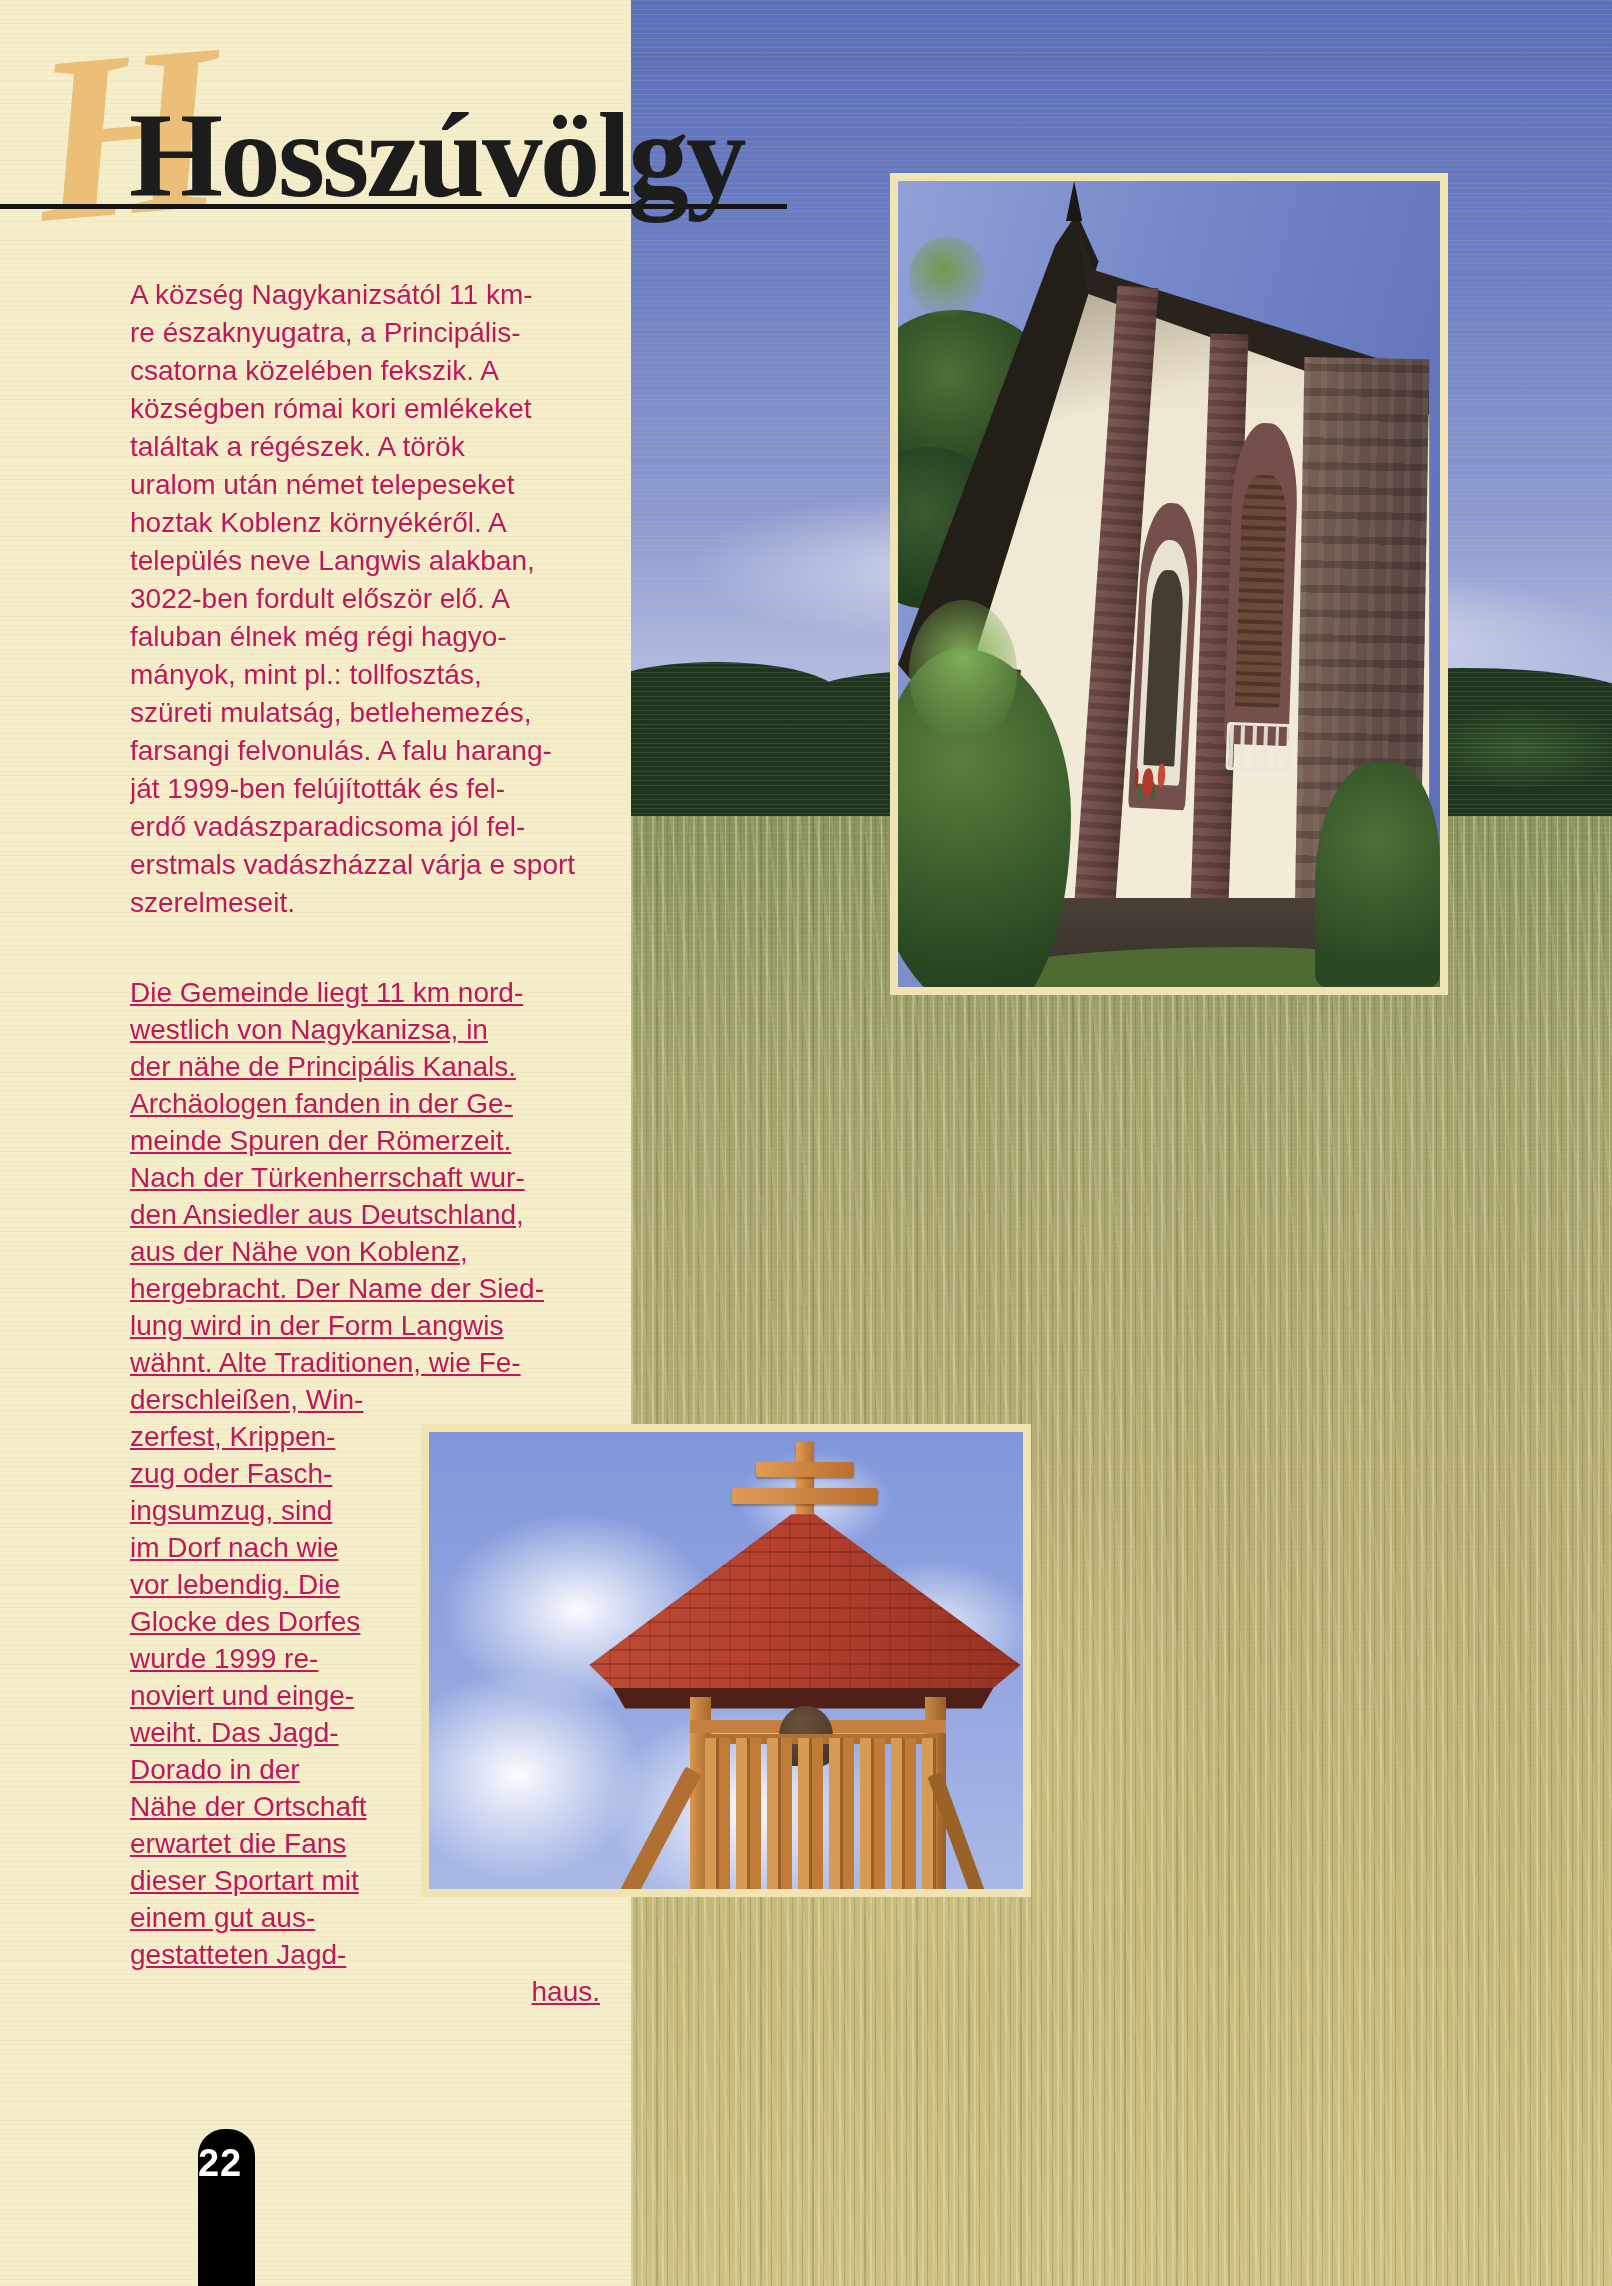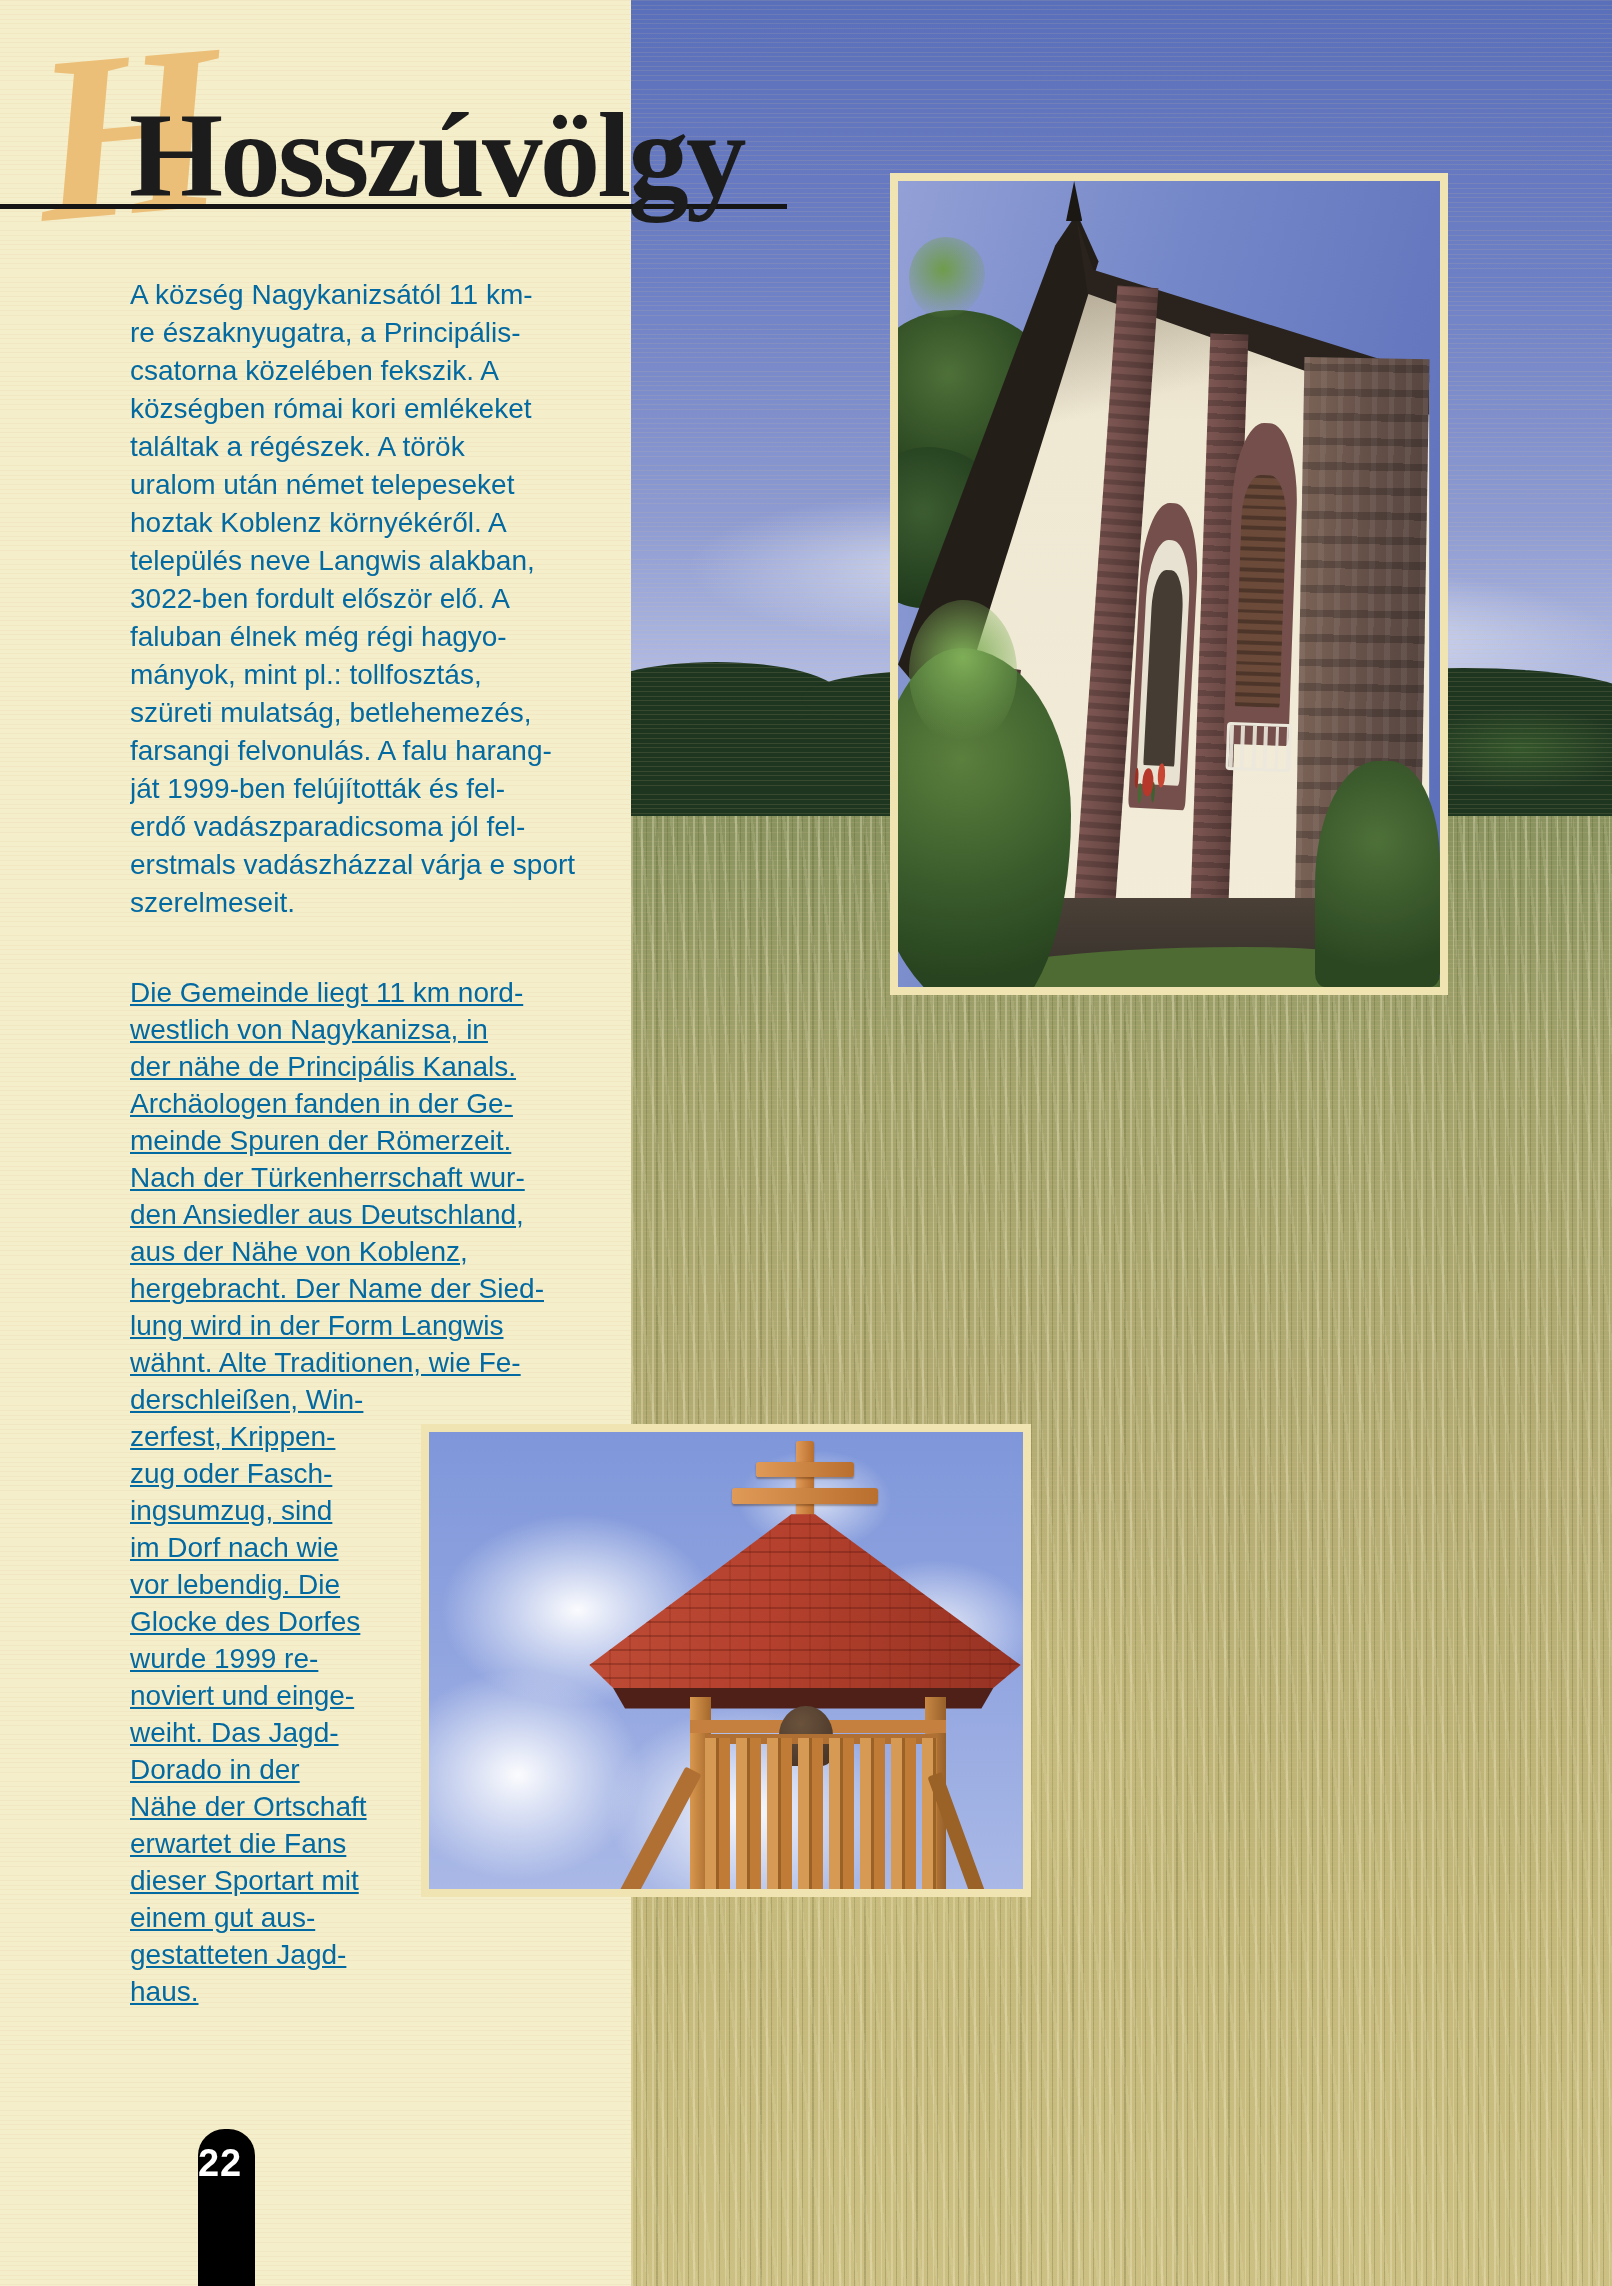--- a/index.html
+++ b/index.html
@@ -39,28 +39,28 @@
   
   .script-initial{position:absolute;left:36px;top:15px;z-index:3;
         font-family:"Liberation Serif",serif;font-style:italic;font-weight:700;
         font-size:237px;line-height:237px;color:#ecbf78;transform:rotate(-5deg);}
   .title-rule{position:absolute;left:0;top:204px;width:787px;height:4.7px;background:#151515;z-index:4;}
   .page-title{position:absolute;left:129px;top:95px;margin:0;z-index:5;
         font-family:"Liberation Serif",serif;font-weight:700;font-size:121px;line-height:121px;
         letter-spacing:-2.8px;color:#1c1c1c;}
 
   
-  .para{position:absolute;z-index:6;color:#0369a1;font-size:28px;}
+  .para{position:absolute;z-index:6;color:#be185d;font-size:28px;}
   .para .line{white-space:nowrap;}
   .jline{text-align:justify;overflow:hidden;}
   .jline::after{content:"";display:inline-block;width:100%;height:0;}
   .para-hu{left:130px;top:276px;width:470px;}
   .para-hu .line{height:38px;line-height:38px;}
   .para-de{left:130px;top:974px;width:470px;text-decoration:underline;}
-  .para-de .line{height:37px;line-height:37px;}
+  .para-de .line{height:37px;line-height:37px;text-align:right;}
   .de-narrow .line{width:268px;}
   .lastline{text-align:left;}
 
   
   .photo{position:absolute;z-index:5;border:8.5px solid #efe4b2;box-sizing:border-box;overflow:hidden;margin:0;padding:0;}
   .art{position:absolute;}
 
   
   .photo-house{left:890px;top:173px;width:558px;height:822px;}
   .h-sky{inset:0;background:linear-gradient(105deg,#93a0d6 0%,#7487c8 40%,#5a6db9 100%);}

